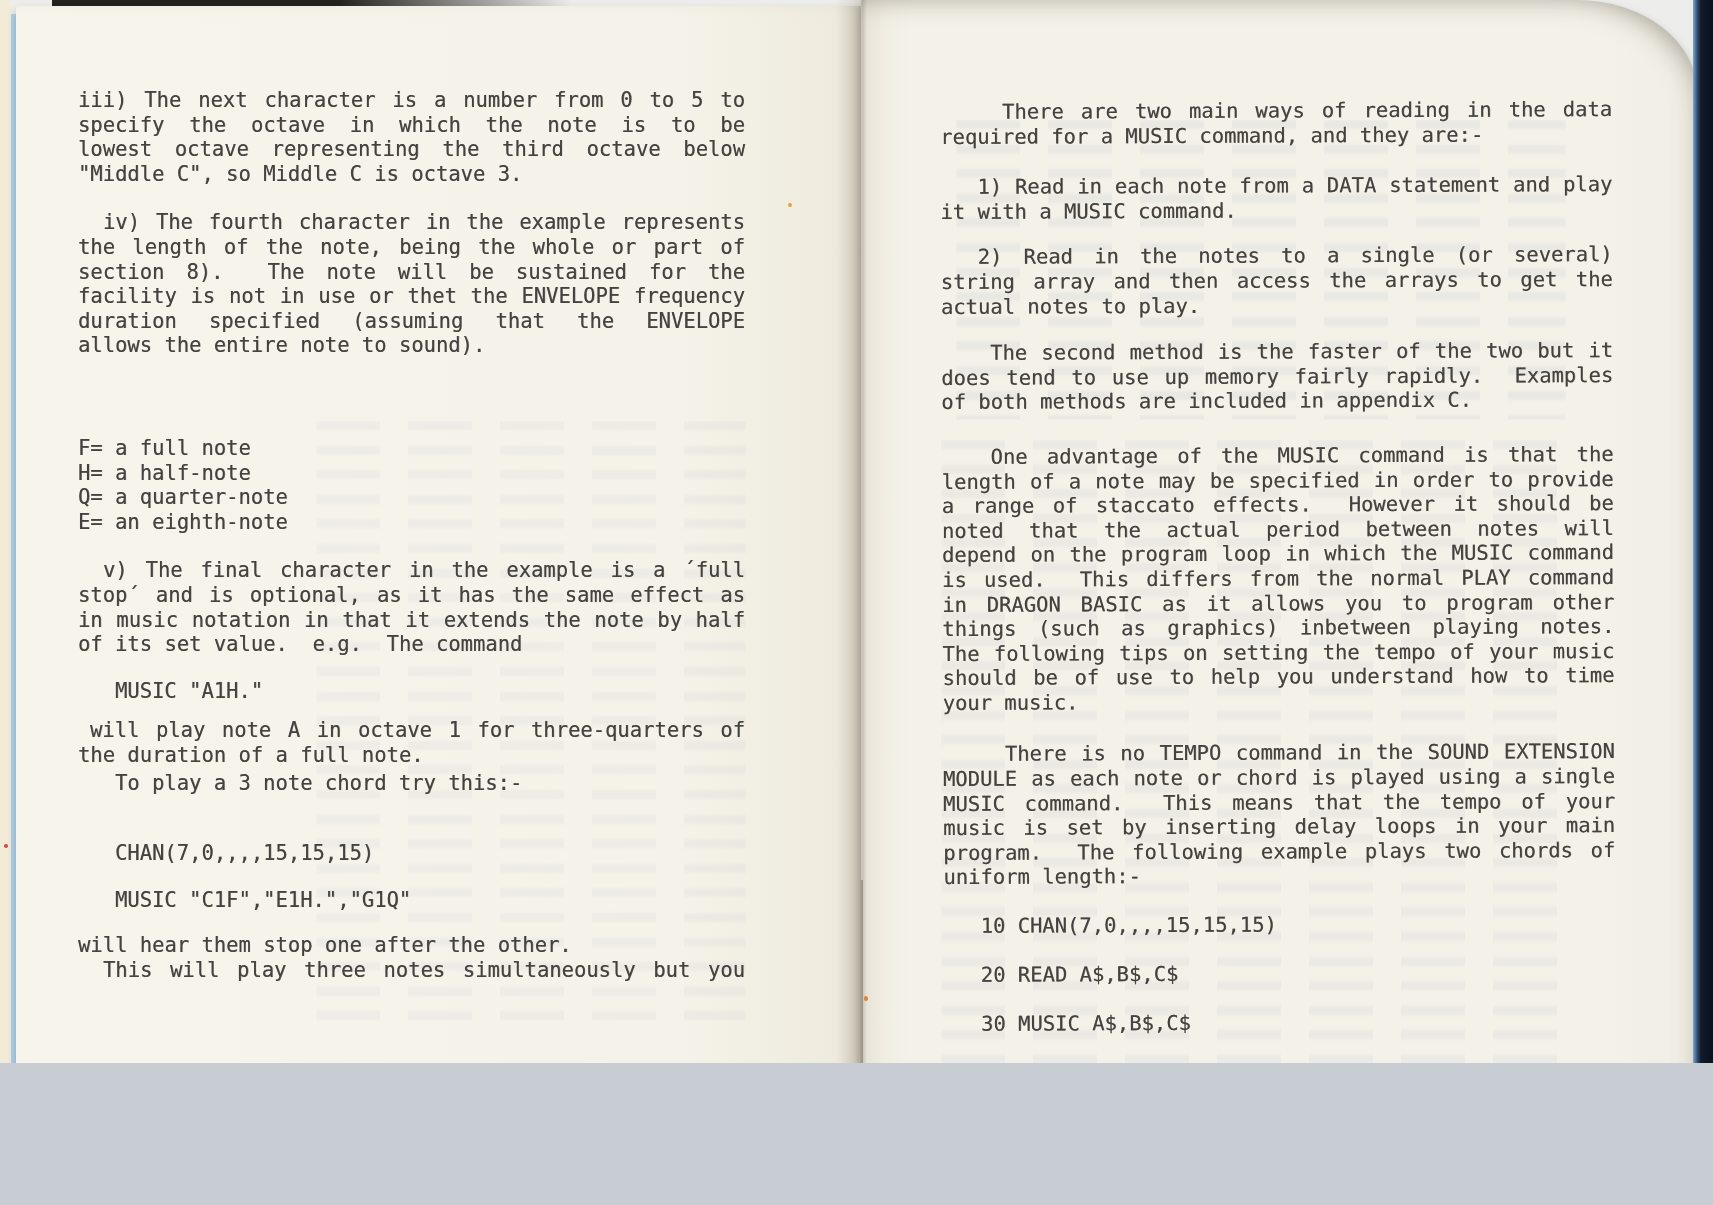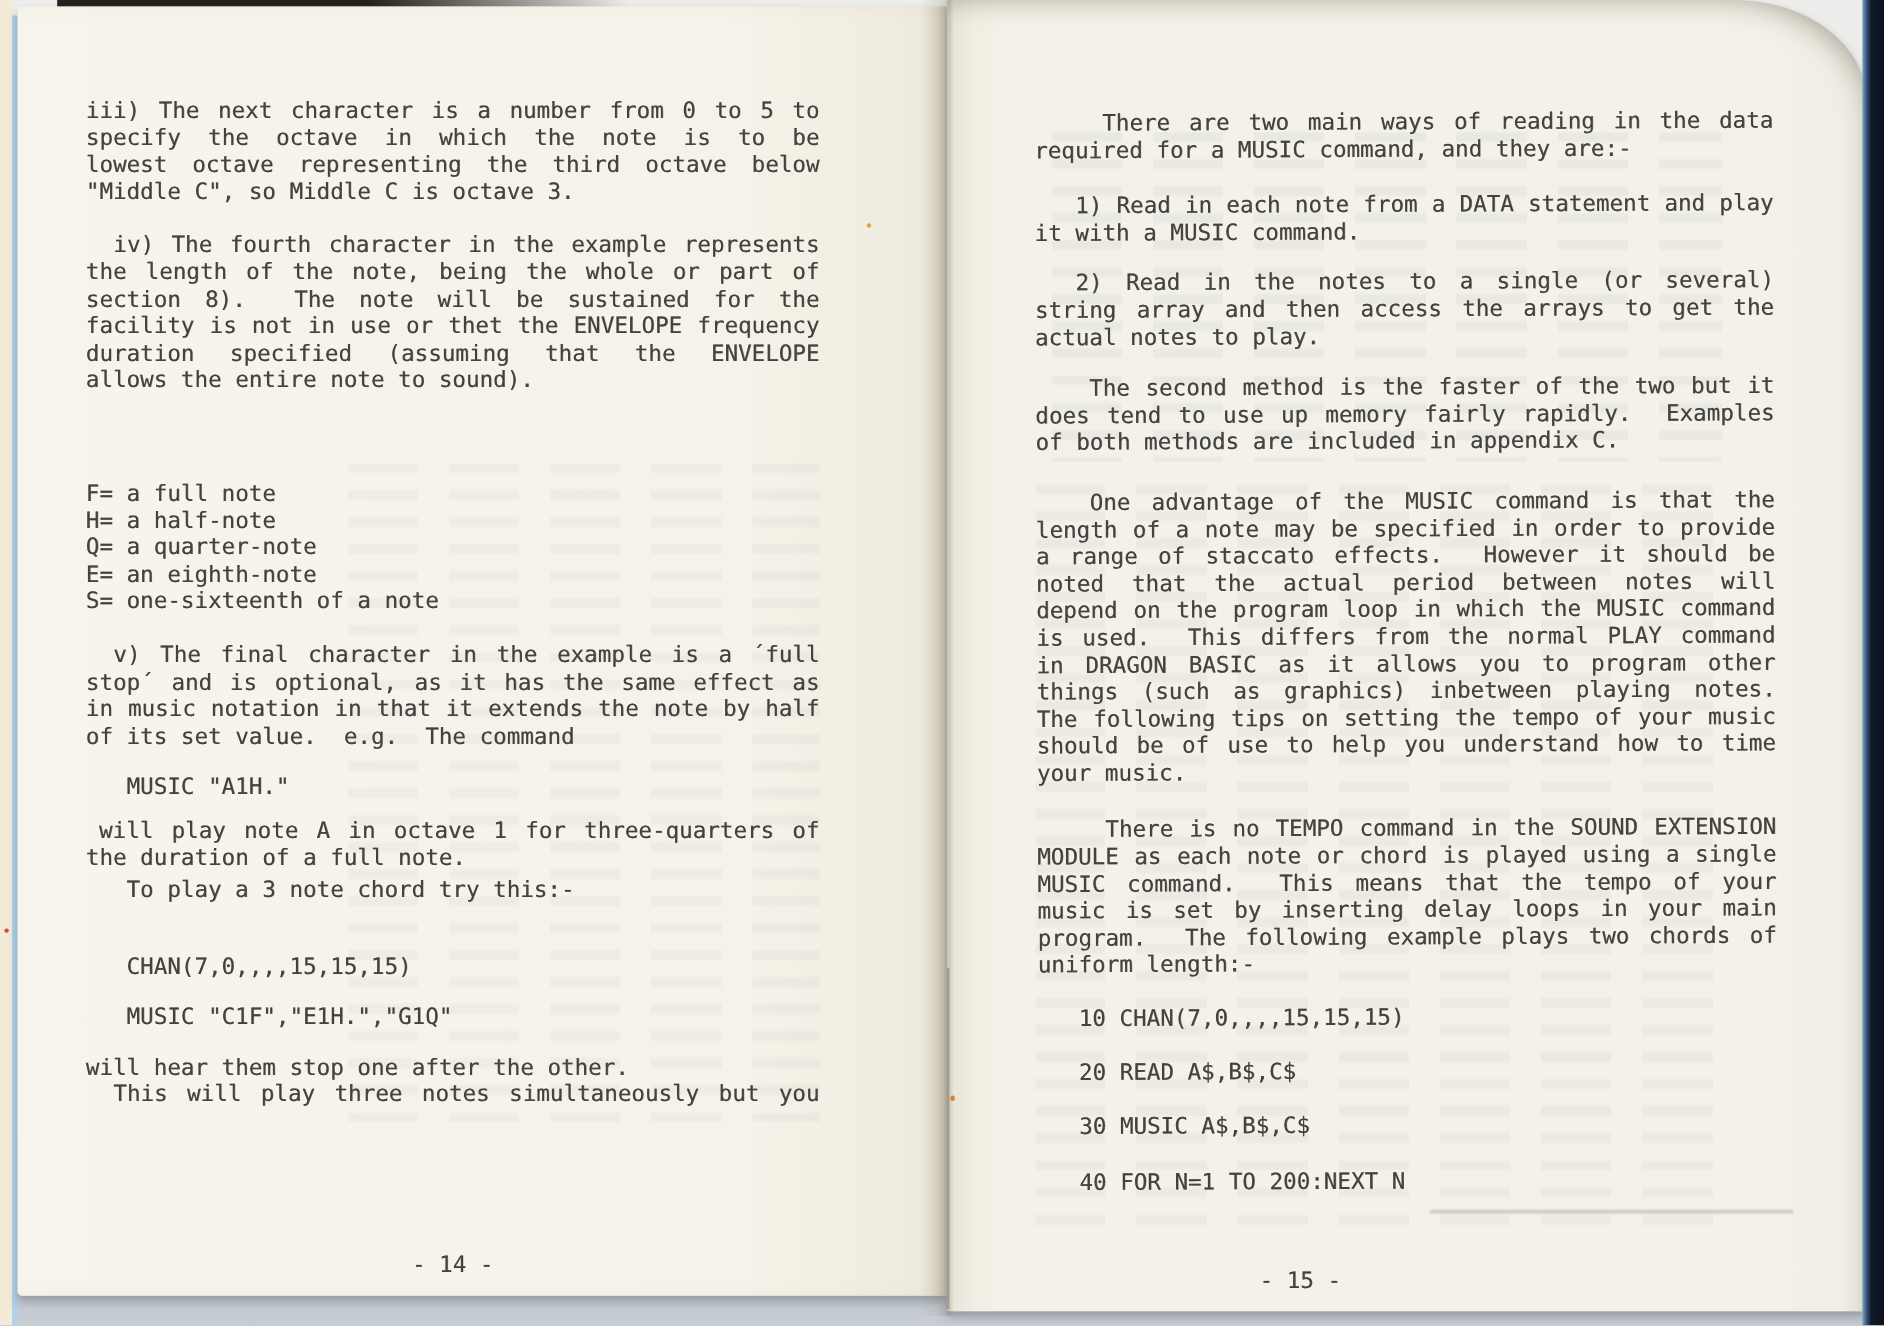--- a/index.html
+++ b/index.html
@@ -1,16 +1,16 @@
 <!DOCTYPE html>
 <html><head>
 <meta charset="utf-8">
 <style>
   html,body{margin:0;padding:0;background:#c8cdd3;}
-  #scan{position:relative;width:1713px;height:1205px;overflow:hidden;
+  #scan{position:relative;width:1713px;height:1063px;overflow:hidden;
         background:linear-gradient(180deg,#ededeb 0%,#e6e7e6 55%,#c9ced5 90%,#c6ccd3 100%);
         font-family:"DejaVu Sans Mono","Liberation Mono",monospace;}
   .noint{pointer-events:none;}
 
   
   .left-paper-strip{position:absolute;left:0;top:0;width:11px;height:1205px;background:#f1ebd8;}
   .blue-edge-line{position:absolute;left:11px;top:14px;width:5px;height:1191px;background:#b2d2ea;}
   .top-edge-line{position:absolute;left:52px;top:0;width:520px;height:6px;
                  background:linear-gradient(90deg,#24231c 0%,#24231c 55%,rgba(36,35,28,0) 100%);}
   .right-cover-strip{position:absolute;right:0;top:0;width:20px;height:1205px;
@@ -110,21 +110,20 @@
           <div class="line just">section 8).  The note will be sustained for the</div>
           <div class="line just">facility is not in use or thet the ENVELOPE frequency</div>
           <div class="line just">duration specified (assuming that the ENVELOPE</div>
           <div class="line last">allows the entire note to sound).</div>
         </div>
         <div class="blk k-list">
           <div class="line plain" style="padding-left: 0px;">F= a full note</div>
           <div class="line plain" style="padding-left: 0px;">H= a half-note</div>
           <div class="line plain" style="padding-left: 0px;">Q= a quarter-note</div>
           <div class="line plain" style="padding-left: 0px;">E= an eighth-note</div>
-          <div class="line plain" style="padding-left: 0px;">S= one-sixteenth of a note</div>
         </div>
         <div class="blk k-para">
           <div class="line just" style="text-indent: 25px;">v) The final character in the example is a ´full</div>
           <div class="line just">stop´ and is optional, as it has the same effect as</div>
           <div class="line just">in music notation in that it extends the note by half</div>
           <div class="line last">of its set value.  e.g.  The command</div>
         </div>
         <div class="blk k-code">
           <div class="line plain" style="padding-left: 37px;">MUSIC "A1H."</div>
         </div>

